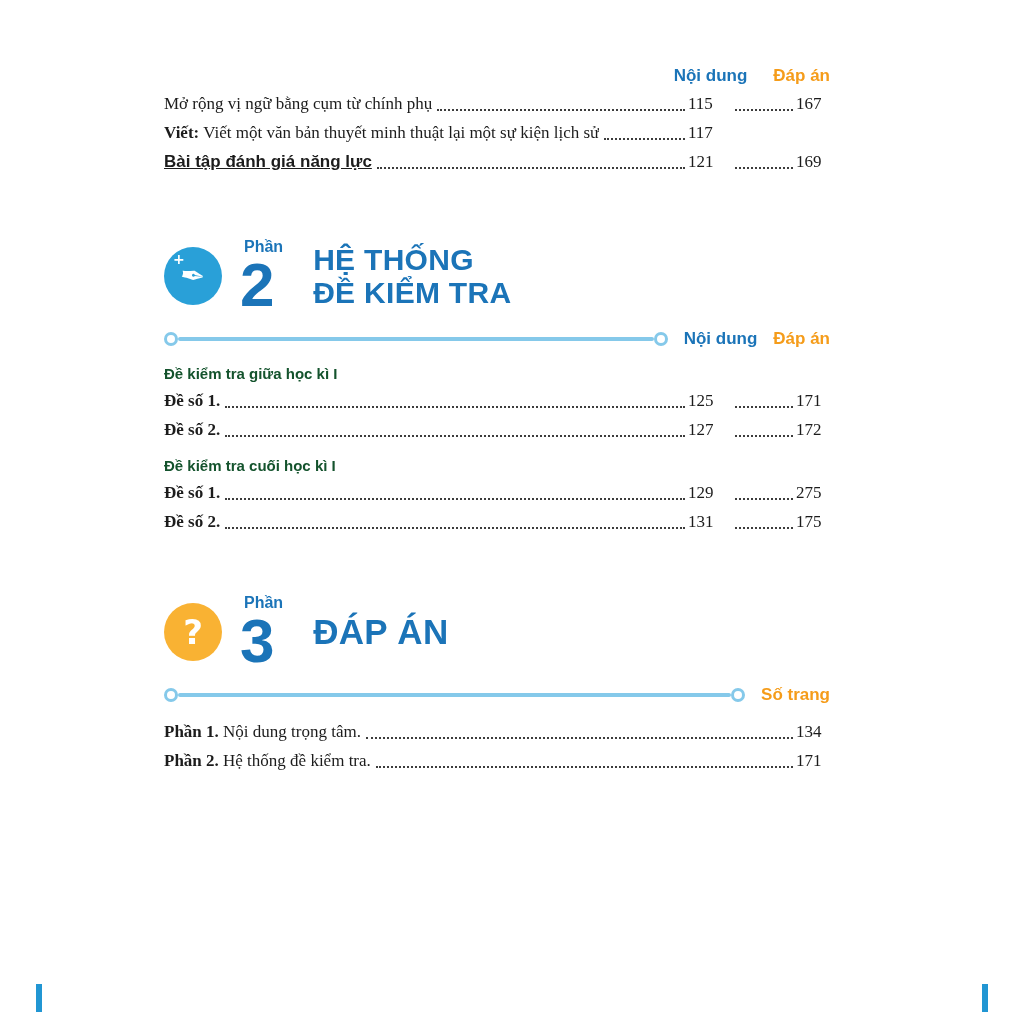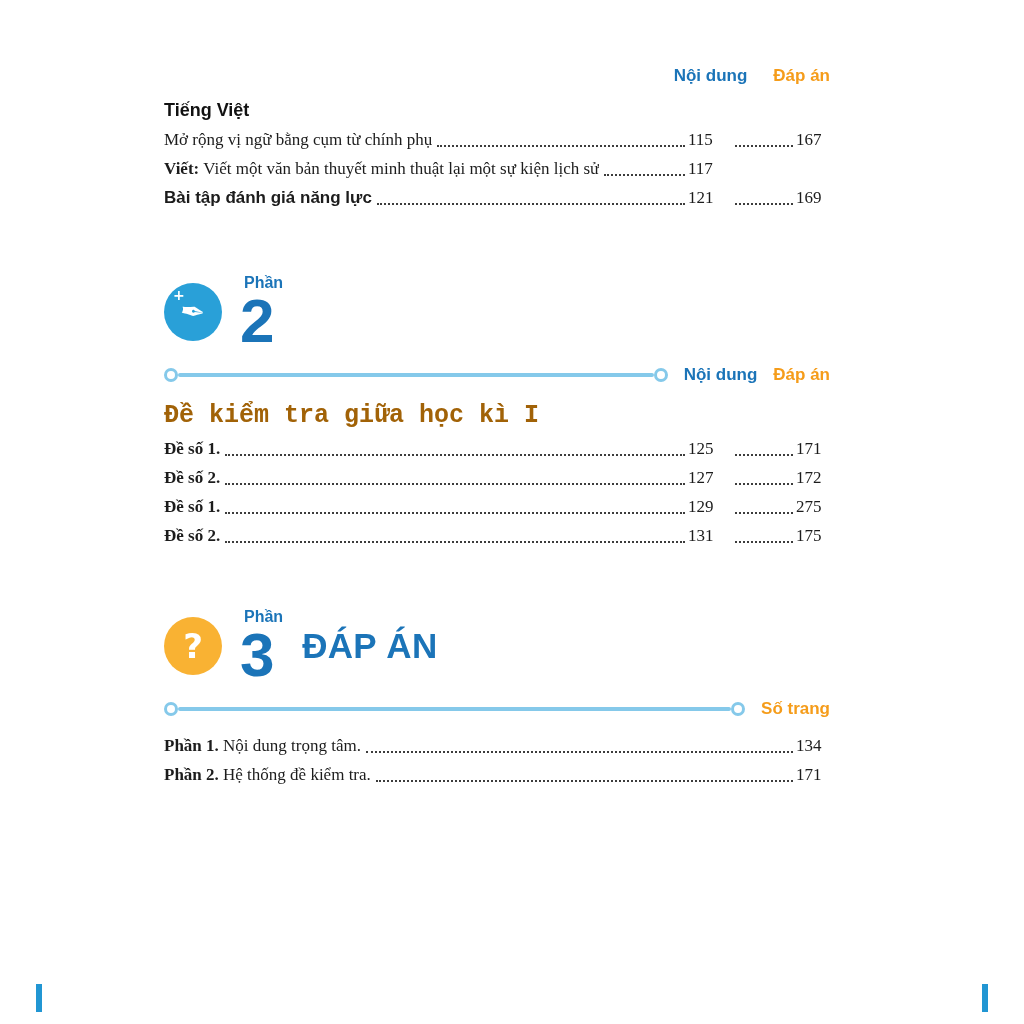--- a/index.html
+++ b/index.html
@@ -1,32 +1,32 @@
 <!DOCTYPE html>
 <html><head>
 <meta charset="utf-8">
 <style>
   html,body{margin:0;padding:0;background:#fff;}
   .page{position:relative;width:1024px;height:1024px;background:#ffffff;overflow:hidden;
         font-family:"Liberation Serif","DejaVu Serif",serif;color:#1c1c1c;}
   .content{position:absolute;left:164px;top:66px;width:666px;}
 
-  .sans{font-family:"Liberation Sans","DejaVu Sans",sans-serif;}
+  .sans{font-family:"Liberation Sans","DejaVu Sans",sans-serif;text-decoration:underline;}
 
   
   .cols-header{display:flex;justify-content:flex-end;gap:26px;
                font-family:"Liberation Sans","DejaVu Sans",sans-serif;
                font-weight:bold;font-size:17px;}
   .blue{color:#1b74b8;} .orange{color:#f59c1a;}
 
   
   .h-black{font-family:"Liberation Sans","DejaVu Sans",sans-serif;font-weight:bold;
            font-size:18px;color:#111;margin:14px 0 8px 0;}
-  .h-blue{font-family:Liberation Mono, monospace;font-weight:bold;
-          font-size:25px;color:#a16207;margin:16px 0 8px 0;}
+  .h-blue{font-family:Liberation Sans, sans-serif;font-weight:bold;
+          font-size:15px;color:#14532d;margin:16px 0 8px 0;}
 
   
   .row{display:flex;align-items:flex-end;font-size:17px;line-height:1.3;margin:7px 0;}
   .lbl{white-space:nowrap;overflow:hidden;}
   .lbl b{font-weight:bold;margin-top:28px;}
   .leader{flex:1;border-bottom:2px dotted #3c3c3c;margin:0 3px 4px 5px;min-width:12px;}
   .leader-fixed{width:58px;border-bottom:2px dotted #3c3c3c;margin:0 3px 4px 3px;flex:none;}
   .num{width:44px;flex:none;}
   .num2{width:34px;flex:none;}
   .ghost{visibility:hidden;}
@@ -38,21 +38,21 @@
   .icon-circle{width:58px;height:58px;border-radius:50%;flex:none;position:relative;
                display:flex;align-items:center;justify-content:center;color:#fff;
                font-family:"DejaVu Sans",sans-serif;}
   .icon-blue{background:#29a0d8;}
   .icon-orange{background:#f9b233;}
   .pen-glyph{font-size:30px;transform:rotate(8deg);line-height:1;}
   .pen-plus{position:absolute;top:5px;left:9px;font-size:14px;font-weight:bold;line-height:1;}
   .q-glyph{font-size:34px;font-weight:bold;line-height:1;}
   .phan-col{display:flex;flex-direction:column;align-items:flex-start;line-height:1;flex:none;}
   .phan-label{font-family:"Liberation Sans","DejaVu Sans",sans-serif;font-weight:bold;
-              font-size:16px;color:#1b74b8;margin:0 1px 2px 4px;}
+              font-size:16px;color:#1b74b8;margin:0 12px 2px 4px;}
   .big-num{font-family:"Liberation Sans","DejaVu Sans",sans-serif;font-weight:bold;
            font-size:62px;color:#1b74b8;line-height:0.9;}
   .banner-title{font-family:"Liberation Sans","DejaVu Sans",sans-serif;font-weight:bold;
                 font-size:30px;color:#1b74b8;line-height:1.1;letter-spacing:0.3px;}
   .banner-title.single{font-size:35px;}
 
   
   .divider{display:flex;align-items:center;margin-top:16px;}
   .ring{width:8px;height:8px;border:3px solid #85c9ea;border-radius:50%;background:#fff;flex:none;}
   .d-line{flex:1;height:4px;background:#85c9ea;border-radius:2px;}
@@ -67,21 +67,20 @@
 <body>
 
 <div class="page">
   <div class="content">
 
     <div class="cols-header">
       <span class="blue">Nội dung</span>
       <span class="orange">Đáp án</span>
     </div>
 
-    <div class="h-black">Tiếng Việt</div>
 
     <div class="row">
       <span class="lbl"><span>Mở rộng vị ngữ bằng cụm từ chính phụ</span></span>
       <span class="leader"></span>
       <span class="num">115</span>
       <span class="leader-fixed"></span>
       <span class="num2">167</span>
     </div>
 
     <div class="row">
@@ -103,20 +102,24 @@
 
     <div class="banner b2">
       <div class="icon-circle icon-blue">
         <span class="pen-plus">+</span>
         <span class="pen-glyph">✒</span>
       </div>
       <div class="phan-col">
         <span class="phan-label">Phần</span>
         <span class="big-num">2</span>
       </div>
+      <div class="banner-title">
+        <div>HỆ THỐNG</div>
+        <div>ĐỀ KIỂM TRA</div>
+      </div>
     </div>
 
     <div class="divider">
       <span class="ring"></span>
       <span class="d-line"></span>
       <span class="ring"></span>
       <span class="col-label blue">Nội dung</span>
       <span class="col-label orange">Đáp án</span>
     </div>
 
@@ -131,20 +134,21 @@
     </div>
 
     <div class="row">
       <span class="lbl" style="font-weight:bold;">Đề số 2.</span>
       <span class="leader"></span>
       <span class="num">127</span>
       <span class="leader-fixed"></span>
       <span class="num2">172</span>
     </div>
 
+    <div class="h-blue">Đề kiểm tra cuối học kì I</div>
 
     <div class="row">
       <span class="lbl" style="font-weight:bold;">Đề số 1.</span>
       <span class="leader"></span>
       <span class="num">129</span>
       <span class="leader-fixed"></span>
       <span class="num2">275</span>
     </div>
 
     <div class="row">

